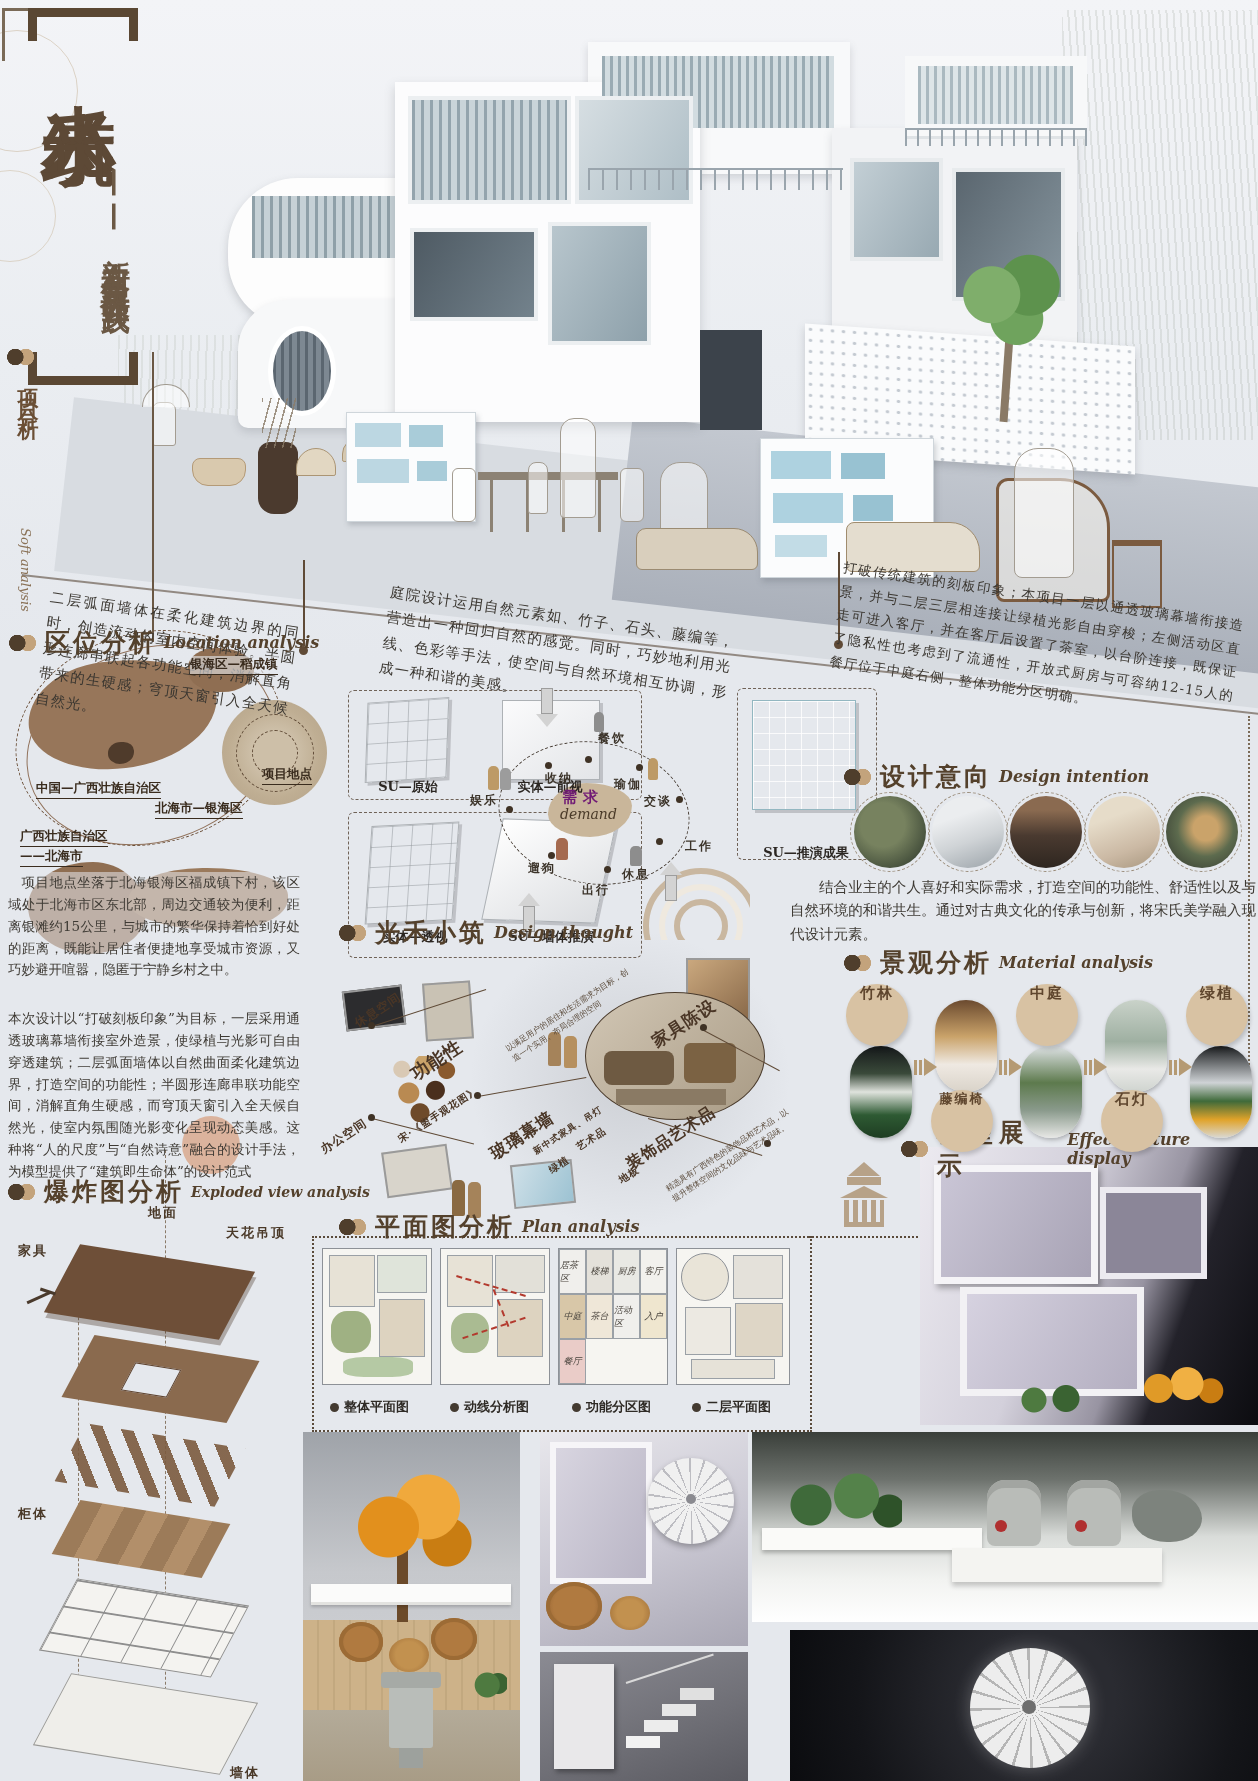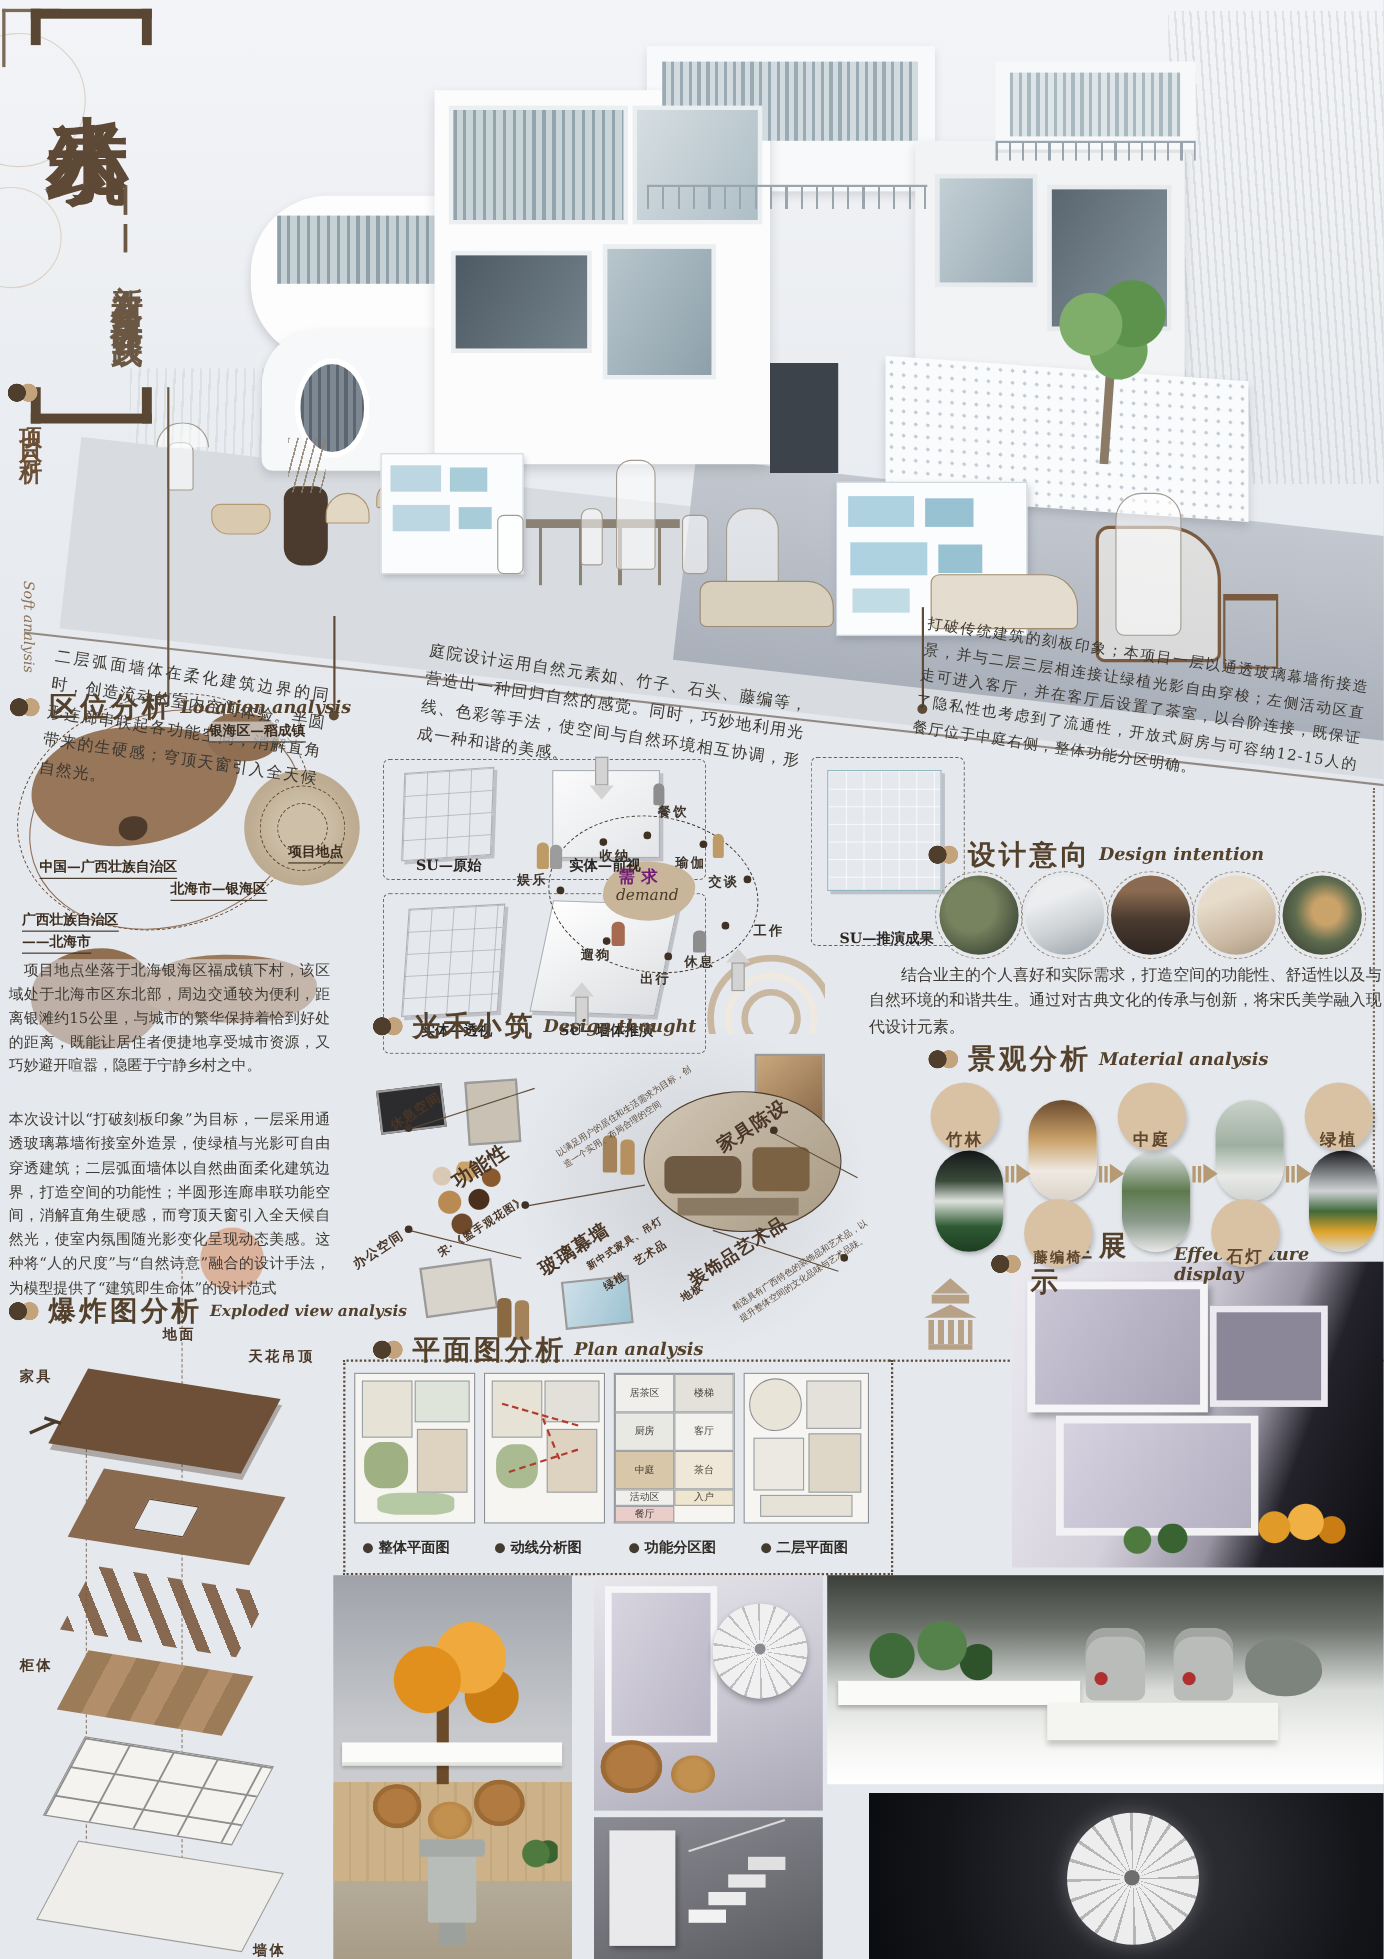--- a/index.html
+++ b/index.html
@@ -35,30 +35,30 @@
   .garr{position:absolute;z-index:5;}
   .garr .shaft{width:10px;height:24px;background:#d3d3d3;border:1px solid #9d9d9d;margin:0 auto;}
   .tri-d{width:0;height:0;border-left:11px solid rgba(0,0,0,0);border-right:11px solid rgba(0,0,0,0);border-top:13px solid #d3d3d3;}
   .tri-u{width:0;height:0;border-left:11px solid rgba(0,0,0,0);border-right:11px solid rgba(0,0,0,0);border-bottom:13px solid #d3d3d3;}
   .node{position:absolute;font-weight:bold;color:#4a3626;z-index:6;transform:rotate(-33deg);letter-spacing:1px;}
   .note{position:absolute;font-size:8px;color:#5a4a3a;z-index:6;transform:rotate(-33deg);line-height:1.5;}
   .ln{position:absolute;height:1.4px;background:#5f4a36;z-index:5;transform-origin:left center;}
   .circph{position:absolute;border-radius:50%;border:1.5px dashed #9a8c7a;padding:3px;z-index:6;}
   .circph .inner{width:72px;height:72px;border-radius:50%;}
   .matcirc{position:absolute;width:62px;height:62px;border-radius:50%;background:#d8c2a3;z-index:7;
-           display:flex;align-items:flex-end;justify-content:center;font-weight:bold;font-size:15px;color:#5f462e;
+           display:flex;align-items:flex-start;justify-content:center;font-weight:bold;font-size:15px;color:#5f462e;
            letter-spacing:2px;box-shadow:2px 3px 4px rgba(0,0,0,.18);}
   .mattile{position:absolute;width:62px;border-radius:31px;overflow:hidden;z-index:6;box-shadow:1px 2px 4px rgba(0,0,0,.25);}
   .matarrow{position:absolute;display:flex;align-items:center;gap:2px;z-index:6;}
   .matarrow i{display:block;width:3px;height:15px;background:#b59a73;}
   .matarrow b{display:block;width:0;height:0;border-top:9px solid rgba(0,0,0,0);border-bottom:9px solid rgba(0,0,0,0);border-left:13px solid #b59a73;}
   .plan{position:absolute;width:108px;height:135px;background:#f6f5f1;border:1.5px solid #8d9197;z-index:6;overflow:hidden;}
   .cap{position:absolute;font-size:13px;font-weight:bold;color:#2f2b26;z-index:6;display:flex;align-items:center;gap:5px;}
   .capdot{display:inline-block;width:9px;height:9px;border-radius:50%;background:#433a30;}
-  .rooms{display:grid;grid-template-columns:1fr 1fr;grid-template-rows:1fr 1fr 1fr;width:100%;height:100%;}
+  .rooms{display:grid;grid-template-columns:1fr 1fr 1fr 1fr;grid-template-rows:1fr 1fr 1fr;width:100%;height:100%;font-style:italic;}
   .rooms div{border:0.5px solid #9aa0a6;display:flex;align-items:center;justify-content:center;font-size:9px;color:#4a453e;letter-spacing:0;}
   .photo{position:absolute;z-index:4;overflow:hidden;}
   .exlab{position:absolute;font-size:13px;font-weight:bold;color:#4a3928;z-index:7;letter-spacing:2px;}
   .iso{position:absolute;transform:skew(-28deg,9deg);z-index:5;}
   .dashv{position:absolute;border-left:1.5px dashed #8a7a68;z-index:4;}
   .arcs{position:absolute;overflow:hidden;z-index:3;}
   .arcs span{position:absolute;border-radius:50%;border:6px solid #c9b7a0;left:50%;}
   .sketch{position:absolute;border:1.5px solid #a39c91;background:rgba(255,255,255,.55);z-index:3;}
   .ink{position:absolute;border-radius:50%;background:radial-gradient(closest-side,rgba(150,152,158,.30),rgba(150,152,158,0));z-index:2;}
 </style>

